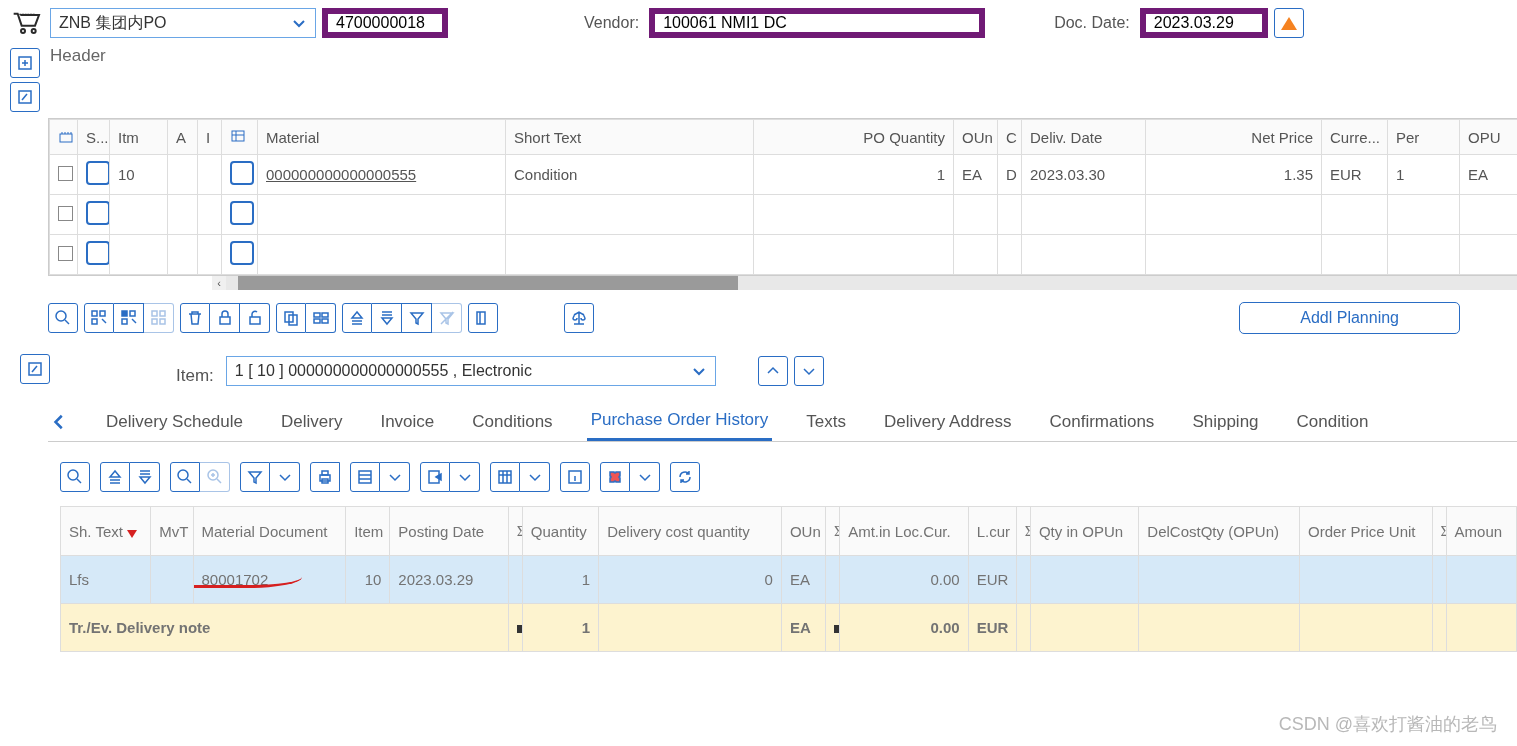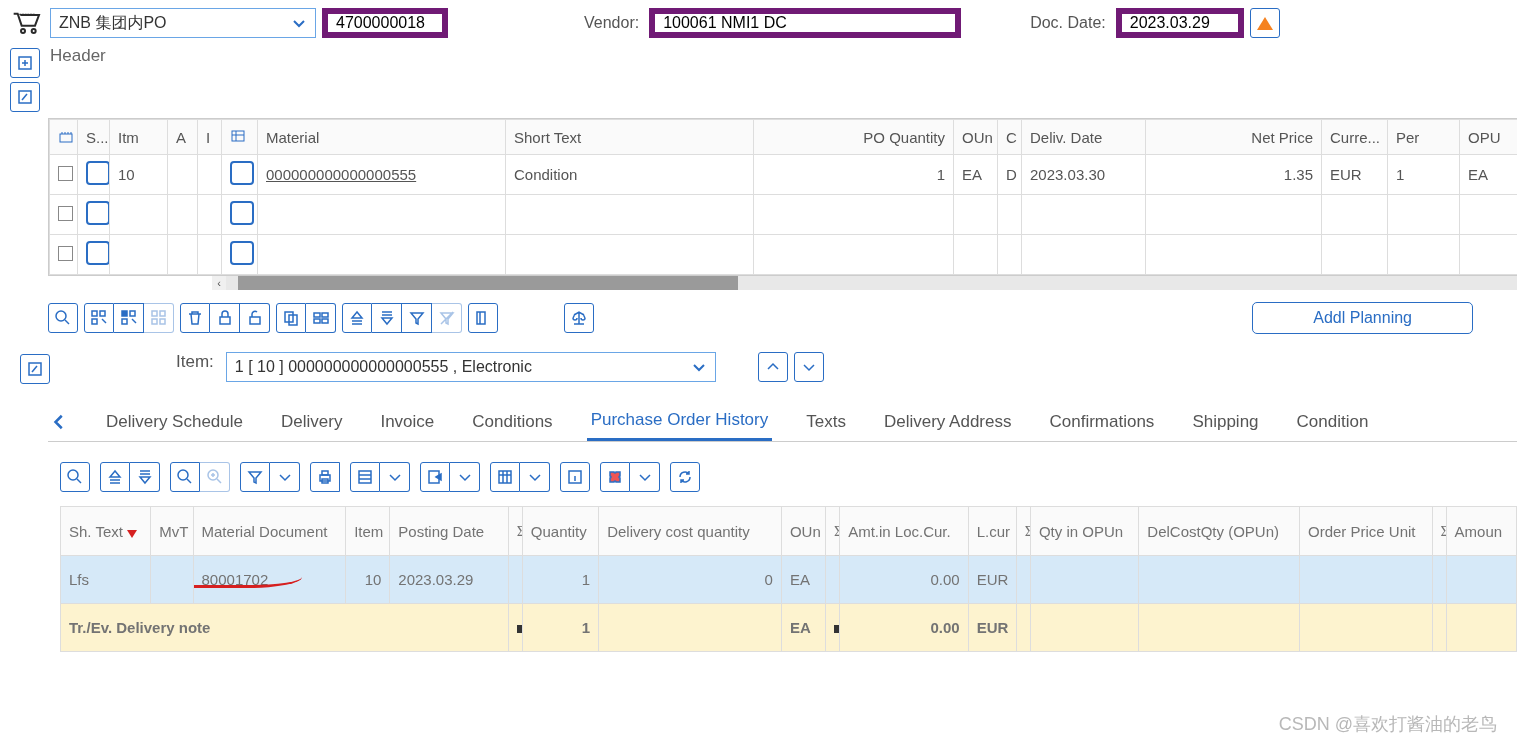--- a/index.html
+++ b/index.html
@@ -28,22 +28,22 @@
     .scroll-row{display:flex;margin-left:48px}
     .sc-arr{width:14px;height:14px;display:flex;align-items:center;justify-content:center;font-size:11px;color:#555;background:#f0f0f0}
     .sc-track{height:14px;background:#e8e8e8;flex:1;position:relative}
     .sc-thumb{position:absolute;left:12px;top:0;height:14px;width:500px;background:#9a9a9a}
     .tbar{display:flex;align-items:center;gap:6px;padding:12px 10px 12px 48px}
     .tbar .grp{display:flex;gap:0}
     .tbar .grp .sq-btn{border-radius:0}
     .tbar .grp .sq-btn:first-child{border-radius:3px 0 0 3px}
     .tbar .grp .sq-btn:last-child{border-radius:0 3px 3px 0}
     .tbar .grp .sq-btn+.sq-btn{border-left:none}
-    .addl-btn{margin-left:auto;border:1px solid #2a6dc4;border-radius:5px;background:#fff;color:#2a6dc4;font-size:16px;padding:6px 60px;cursor:pointer;margin-right:34px}
-    .item-sec{display:flex;align-items:flex-start;padding:6px 10px;gap:6px}
+    .addl-btn{margin-left:auto;border:1px solid #2a6dc4;border-radius:5px;background:#fff;color:#2a6dc4;font-size:16px;padding:6px 60px;cursor:pointer;margin-right:47px}
+    .item-sec{display:flex;align-items:flex-end;padding:6px 10px;gap:6px}
     .item-sec .lbl2{font-size:17px;color:#555;margin-left:120px;margin-right:6px}
     .tabs{display:flex;align-items:center;border-bottom:1px solid #ccc;margin-left:48px;margin-top:10px;gap:30px;font-size:17px}
     .tab-left-chev{width:20px;height:20px;stroke:#2a6dc4;stroke-width:2;fill:none;margin-right:4px;cursor:pointer}
     .tab{color:#555;padding:8px 4px;cursor:pointer;white-space:nowrap}
     .tab.active{color:#2a6dc4;border-bottom:3px solid #2a6dc4}
     .tbar2{display:flex;align-items:center;gap:10px;padding:20px 10px 14px 60px}
     .hist-tbl-wrap{margin-left:60px;width:calc(100% - 60px);overflow:hidden}
     .hist-tbl{border-collapse:collapse;width:100%;table-layout:fixed}
     .hist-tbl th,.hist-tbl td{border:1px solid #ddd;padding:15px 8px;font-size:15px;color:#737373;height:44px;white-space:nowrap;overflow:hidden}
     .hist-tbl th{background:#fafafa;font-weight:400;text-align:left}
@@ -67,21 +67,21 @@
       <circle cx="17" cy="15" r="1.5"></circle>
     </svg>
   <div class="combo" style="width:266px">
     <span>ZNB 集团内PO</span>
     <svg class="chev" viewBox="0 0 16 16">
         <path d="M3 6l5 5 5-5"></path>
       </svg>
   </div>
   <input class="txt-inp" style="width: 126px;" value="4700000018">
   <span class="lbl" style="margin-left:130px">Vendor:</span>
-  <input class="txt-inp" style="width: 312px;" value="100061 NMI1 DC">
+  <input class="txt-inp" style="width: 336px;" value="100061 NMI1 DC">
   <span class="lbl" style="margin-left:63px">Doc. Date:</span>
   <input class="txt-inp" style="width: 128px;" value="2023.03.29">
   <div class="sq-btn">
       <div class="orange-tri"></div>
     </div>
 </div>
 
 <div class="row2">
   <div class="side-btn">
       <svg viewBox="0 0 18 18">

